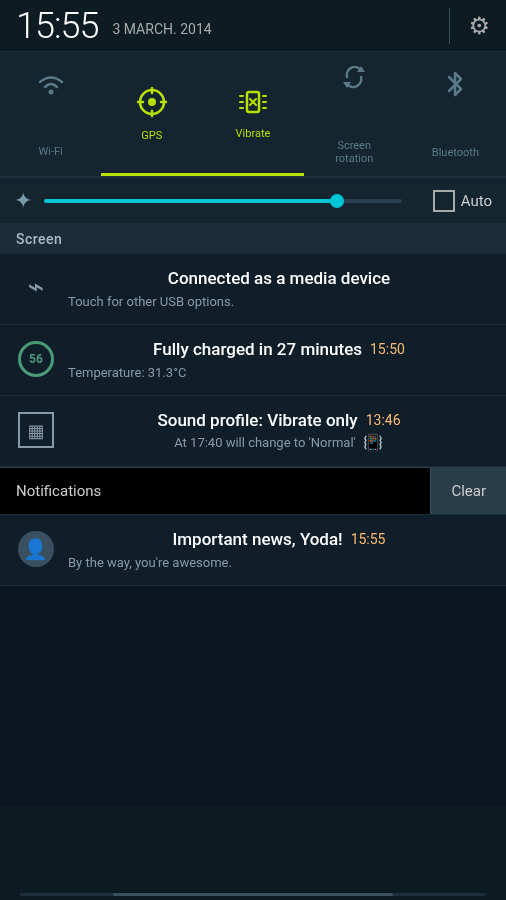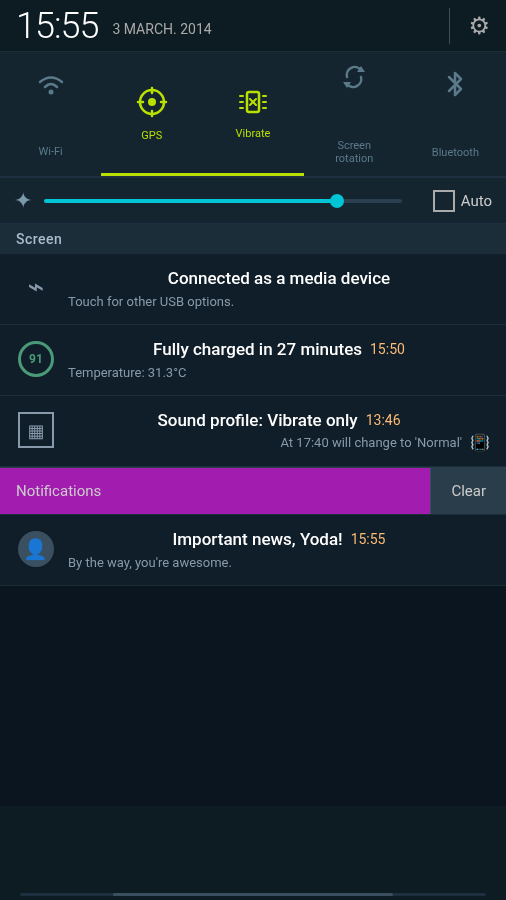--- a/index.html
+++ b/index.html
@@ -220,21 +220,21 @@
       align-items: center;
       justify-content: center;
       font-size: 18px;
       color: #8899aa;
       position: relative;
     }
 
     
     #notifications-footer {
       display: flex;
-      background: #a21caf;
+      background: #000000;
       border-top: 1px solid #2a3d4a;
       border-bottom: 1px solid #1a2d38;
     }
     #notifications-label {
       flex: 1;
       padding: 14px 16px;
       font-size: 15px;
       color: #cccccc;
     }
     #clear-button {
@@ -389,21 +389,21 @@
   <div class="notif-content">
     <div class="notif-row-top">
       <span class="notif-title">Connected as a media device</span>
     </div>
     <span class="notif-subtitle">Touch for other USB options.</span>
   </div>
 </div>
 
 <div class="notif-item">
   <div class="notif-icon-area">
-    <div class="battery-circle">91</div>
+    <div class="battery-circle">56</div>
   </div>
   <div class="notif-content">
     <div class="notif-row-top">
       <span class="notif-title">Fully charged in 27 minutes</span>
       <span class="notif-time">15:50</span>
     </div>
     <span class="notif-subtitle">Temperature: 31.3°C</span>
   </div>
 </div>
 
@@ -411,21 +411,21 @@
   <div class="notif-icon-area">
     <div class="sound-icon" style="position:relative;">
       <span>▦</span>
     </div>
   </div>
   <div class="notif-content">
     <div class="notif-row-top">
       <span class="notif-title">Sound profile: Vibrate only</span>
       <span class="notif-time">13:46</span>
     </div>
-    <div style="display:flex; align-items:center; justify-content:flex-end;">
+    <div style="display:flex; align-items:center; justify-content:center;">
       <span class="notif-subtitle">At 17:40 will change to 'Normal'</span>
       <span style="font-size:16px; color:#889aaa; margin-left:8px;">📳</span>
     </div>
   </div>
 </div>
 
 <div id="notifications-footer">
   <span id="notifications-label">Notifications</span>
   <div id="clear-button">Clear</div>
 </div>

